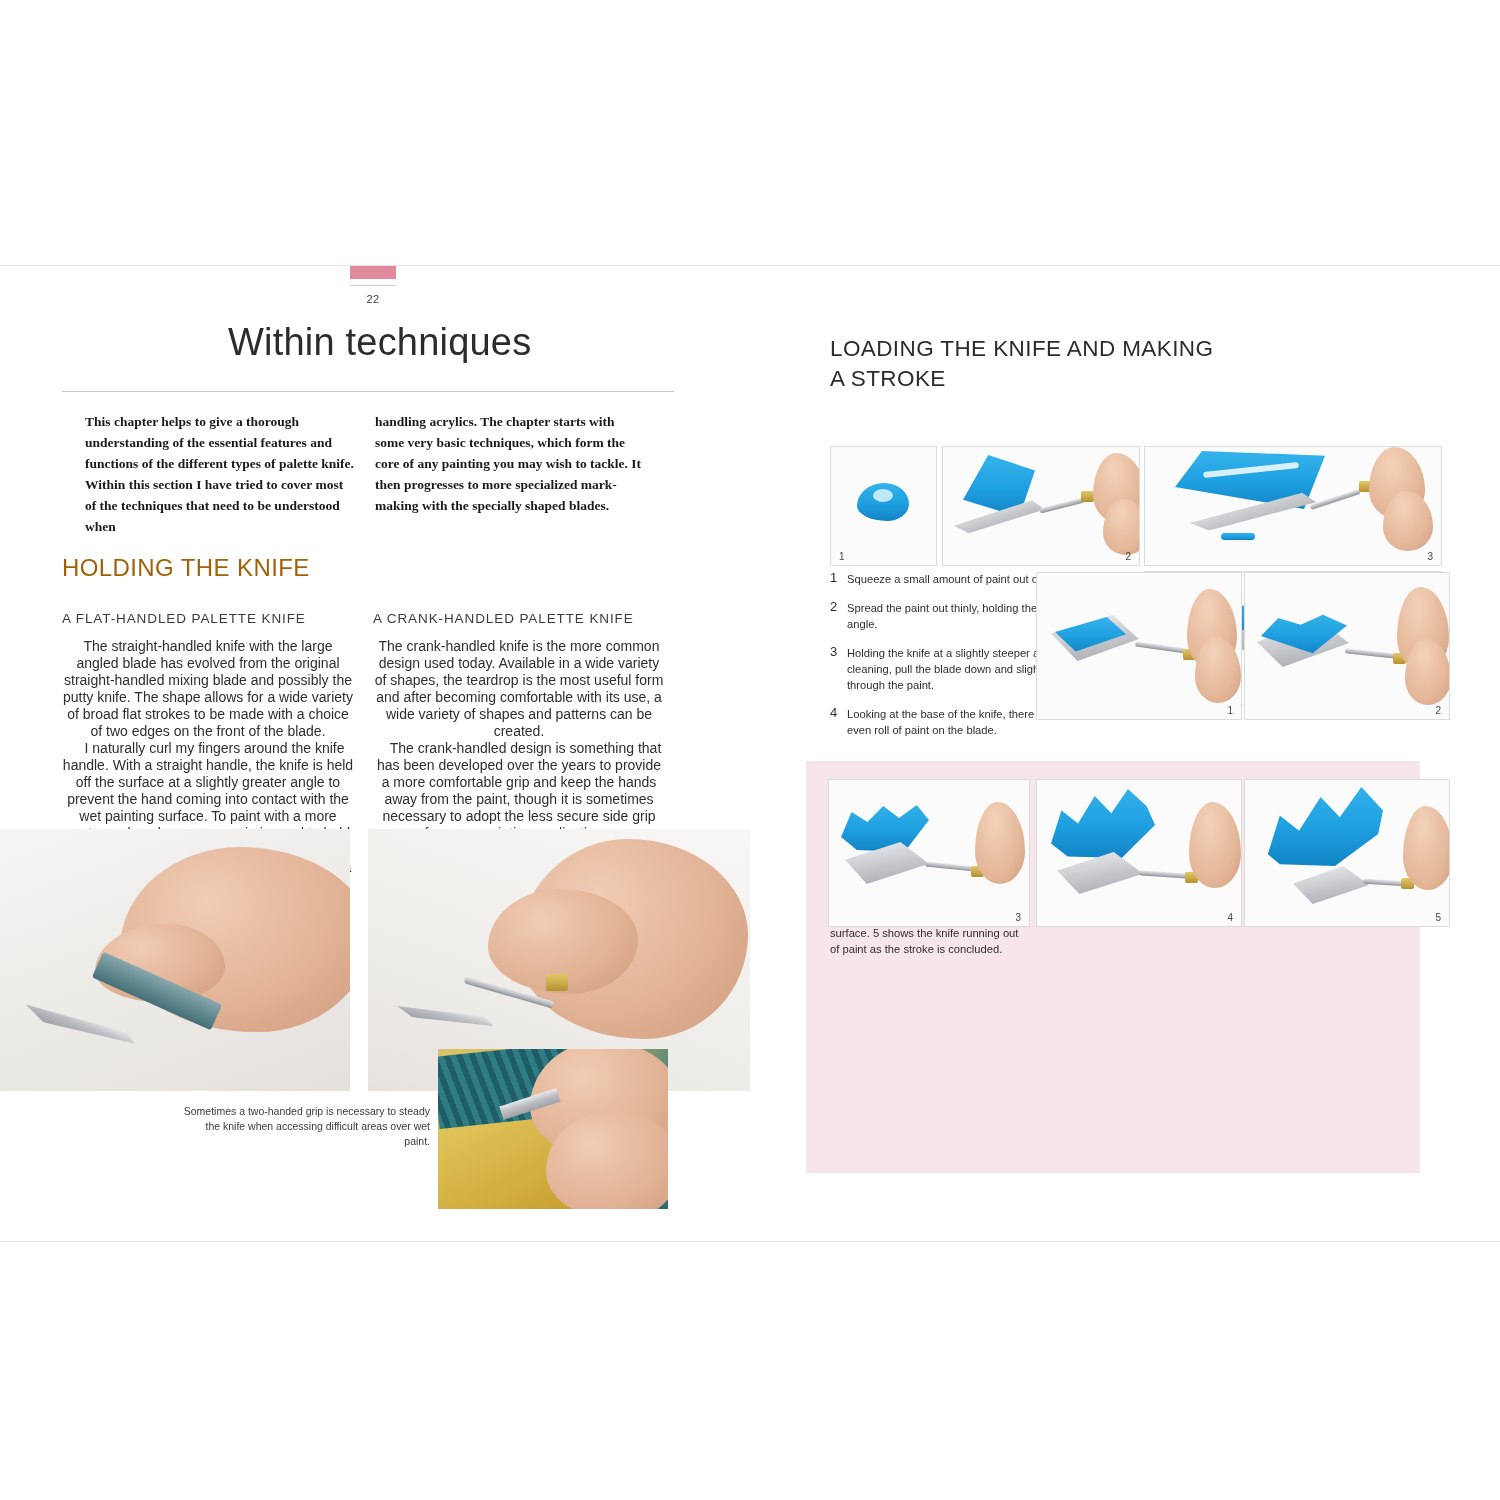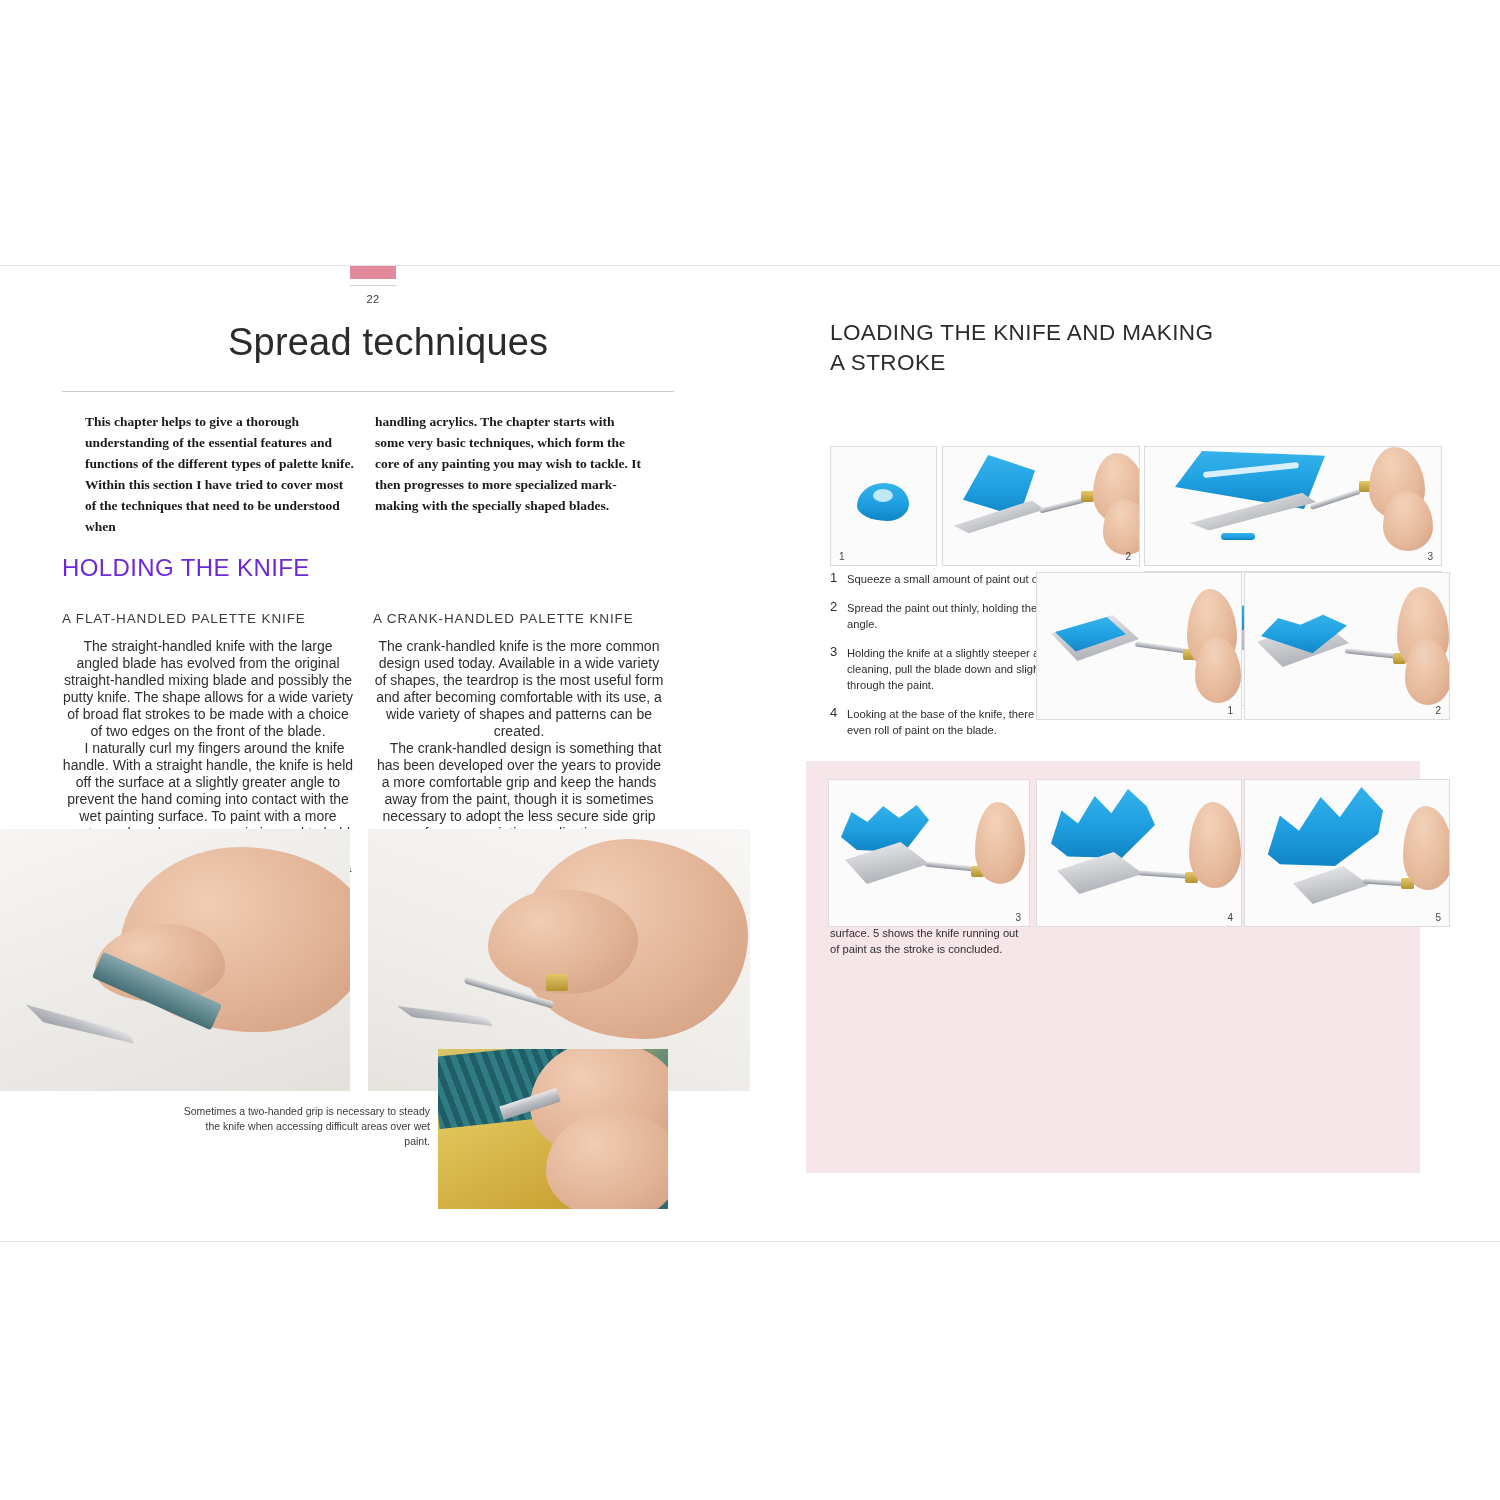--- a/index.html
+++ b/index.html
@@ -82,21 +82,21 @@
   }
   #intro-col-1 { left: 85px; }
   #intro-col-2 { left: 375px; }
 
   #section-holding {
     position: absolute;
     left: 62px;
     top: 288px;
     font-size: 24px;
     font-weight: 300;
-    color: #6d28d9;
+    color: #a16207;
     letter-spacing: 0.4px;
   }
 
   .sub-head {
     position: absolute;
     font-size: 13.5px;
     font-weight: 400;
     color: #3b3b3b;
     letter-spacing: 0.9px;
   }
@@ -169,21 +169,21 @@
   
   #page-right {
     position: absolute;
     left: 750px; top: 0;
     width: 750px; height: 975px;
   }
 
   #head-loading {
     position: absolute;
     left: 80px;
-    top: 52px;
+    top: 68px;
     width: 400px;
     font-size: 22.5px;
     font-weight: 300;
     color: #2c2c2c;
     line-height: 30px;
     letter-spacing: 0.4px;
   }
 
   #loading-intro {
     position: absolute;
@@ -306,21 +306,21 @@
 
 <div id="spread">
 
   <div id="page-left">
 
     <div class="folio" id="folio-left">
       <div class="tab"></div>
       <div class="num">22</div>
     </div>
 
-    <div id="chapter-title">Spread techniques</div>
+    <div id="chapter-title">Within techniques</div>
     <div id="intro-rule"></div>
 
     <div class="intro-col" id="intro-col-1">This chapter helps to give a thorough understanding of the essential features and functions of the different types of palette knife. Within this section I have tried to cover most of the techniques that need to be understood when</div>
     <div class="intro-col" id="intro-col-2">handling acrylics. The chapter starts with some very basic techniques, which form the core of any painting you may wish to tackle. It then progresses to more specialized mark-making with the specially shaped blades.</div>
 
     <div id="section-holding">HOLDING THE KNIFE</div>
 
     <div class="sub-head" id="sub-flat">A FLAT-HANDLED PALETTE KNIFE</div>
     <div class="sub-head" id="sub-crank">A CRANK-HANDLED PALETTE KNIFE</div>
 

